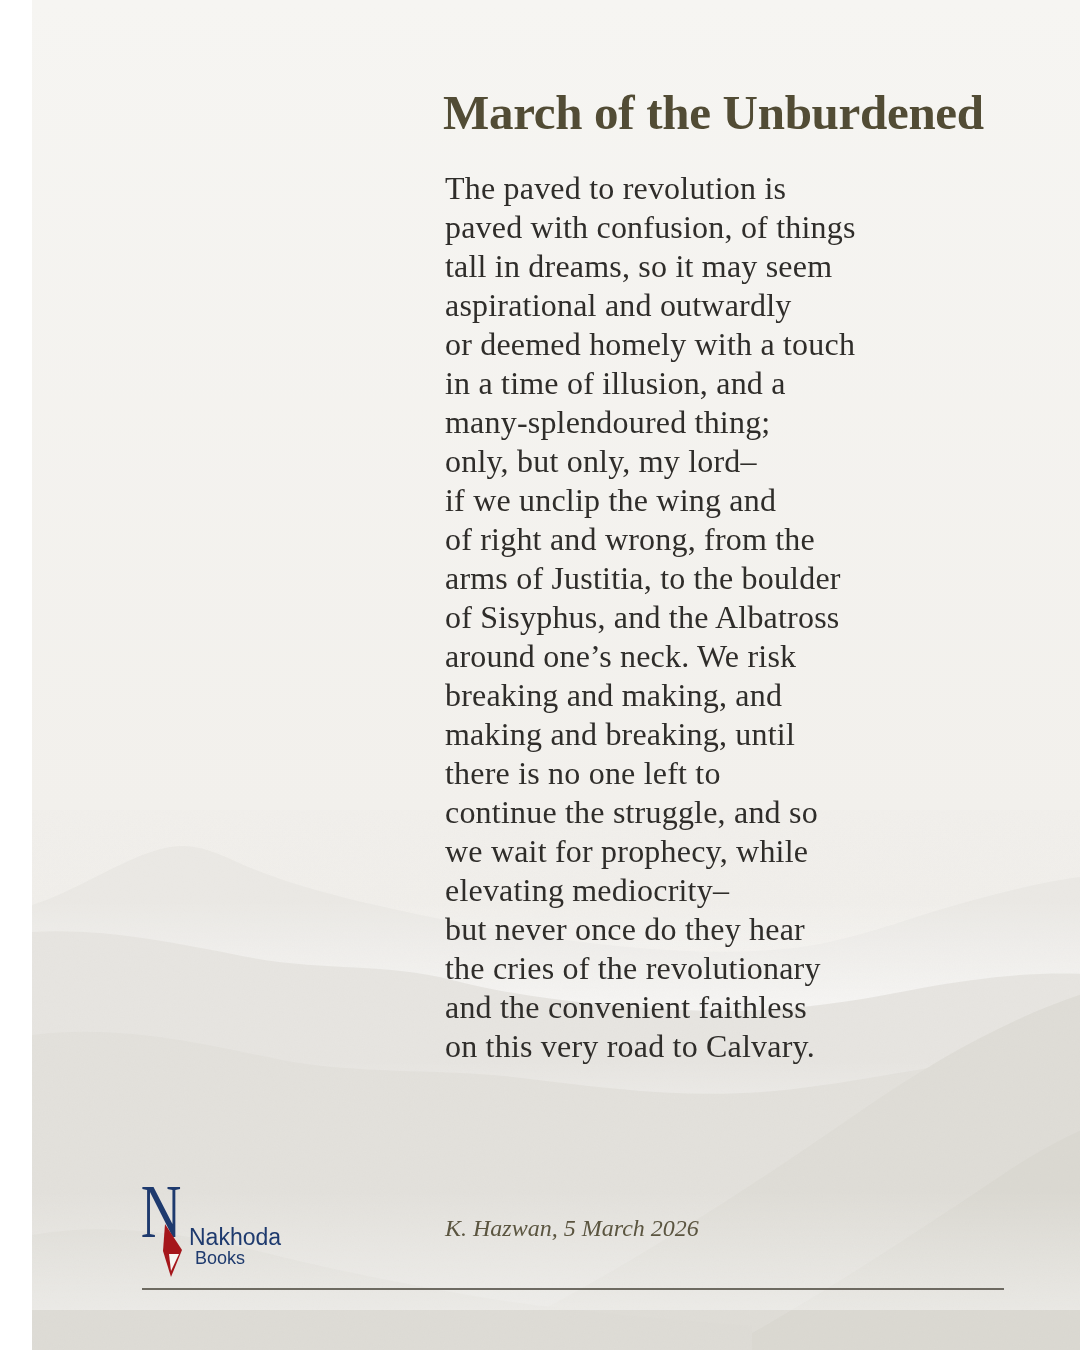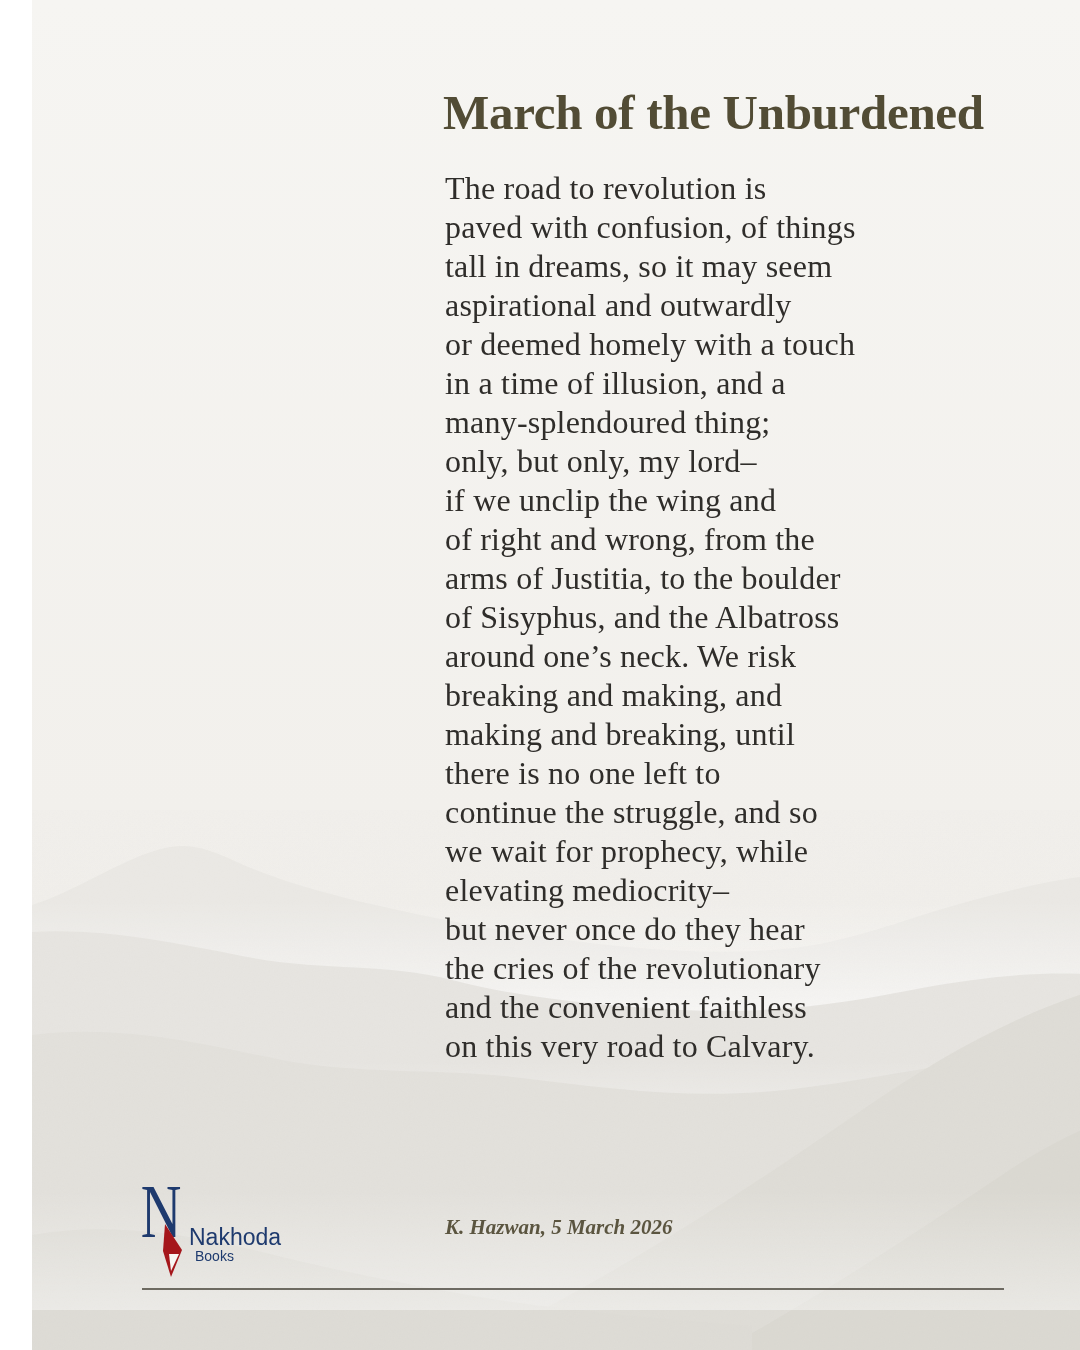--- a/index.html
+++ b/index.html
@@ -20,37 +20,36 @@
     margin:0; white-space:nowrap;
   }
   .poem {
     position:absolute; left:413px; top:169px;
     font-size:32px; line-height:39px; letter-spacing:0.2px;
     color:var(--body-text,#2f2d2a);
   }
   .poem-line { white-space:nowrap; }
   .attribution {
     position:absolute; left:413px; top:1215px;
-    font-style:italic; font-size:21px;
+    font-style:italic; font-size:24px;
     color:var(--attribution,#5b5540);
     white-space:nowrap;
-    font-weight:bold;
   }
 
   .logo { position:absolute; left:108px; top:1180px; width:200px; height:110px; }
   .logo-mark { position:absolute; left:0; top:0; }
   .logo-name {
     position:absolute; left:49px; top:44px;
     font-family:"Liberation Sans", sans-serif;
     font-size:23px; color:var(--logo-navy,#1e3a6e); white-space:nowrap;
   }
   .logo-subname {
     position:absolute; left:55px; top:68px;
     font-family:"Liberation Sans", sans-serif;
-    font-size:14px; color:var(--logo-navy,#1e3a6e); white-space:nowrap;
+    font-size:18px; color:var(--logo-navy,#1e3a6e); white-space:nowrap;
   }
 
   .footer-divider {
     position:absolute; left:110px; top:1288px;
     width:862px; height:2px;
     background:var(--divider,#57534a); opacity:0.85;
   }
   .website {
     position:absolute; left:110px; top:1354px;
     font-family:"Liberation Sans", sans-serif;
@@ -100,21 +99,21 @@
     <path d="M0,1235 C70,1222 150,1232 230,1252 C310,1272 400,1290 480,1302 C560,1313 640,1320 720,1326
              L720,1350 L0,1350 Z" fill="#dedcd6"></path>
     <rect x="0" y="1190" width="1080" height="120" fill="url(#fogUp)" opacity="0.6"></rect>
 
     <rect x="0" y="810" width="1080" height="540" filter="url(#grain)" opacity="0.45"></rect>
   </svg>
 
   <h1 class="poem-title">March of the Unburdened</h1>
 
   <div class="poem">
-      <div class="poem-line">The road to revolution is</div>
+      <div class="poem-line">The paved to revolution is</div>
       <div class="poem-line">paved with confusion, of things</div>
       <div class="poem-line">tall in dreams, so it may seem</div>
       <div class="poem-line">aspirational and outwardly</div>
       <div class="poem-line">or deemed homely with a touch</div>
       <div class="poem-line">in a time of illusion, and a</div>
       <div class="poem-line">many-splendoured thing;</div>
       <div class="poem-line">only, but only, my lord–</div>
       <div class="poem-line">if we unclip the wing and</div>
       <div class="poem-line">of right and wrong, from the</div>
       <div class="poem-line">arms of Justitia, to the boulder</div>

